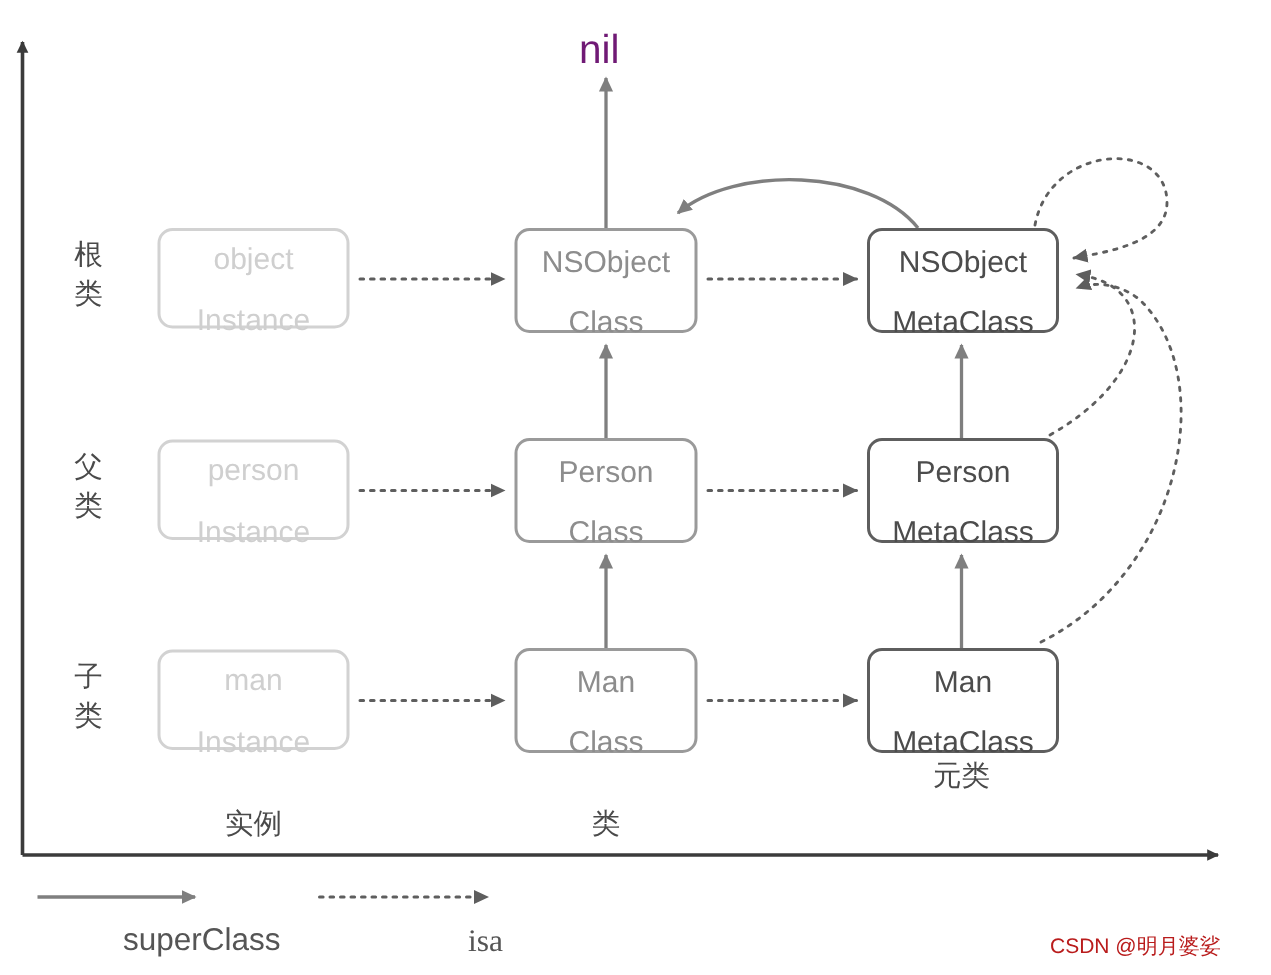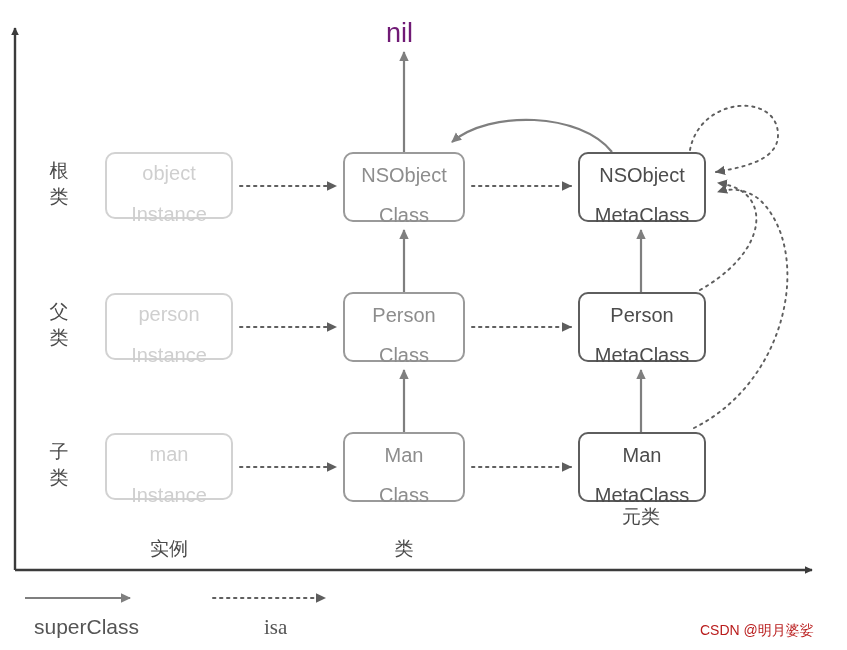--- a/index.html
+++ b/index.html
@@ -74,20 +74,21 @@
     width: 30px;
   }
   .col-label {
     font-size: 19px;
     color: #4a4a4a;
     text-align: center;
   }
   .legend-label {
     font-size: 21px;
     color: #555555;
+    margin-left: 48px;
   }
   .watermark {
     font-size: 14px;
     color: #b91c1c;
   }
 </style>
 </head>
 <body>
 
 <div id="canvas">

